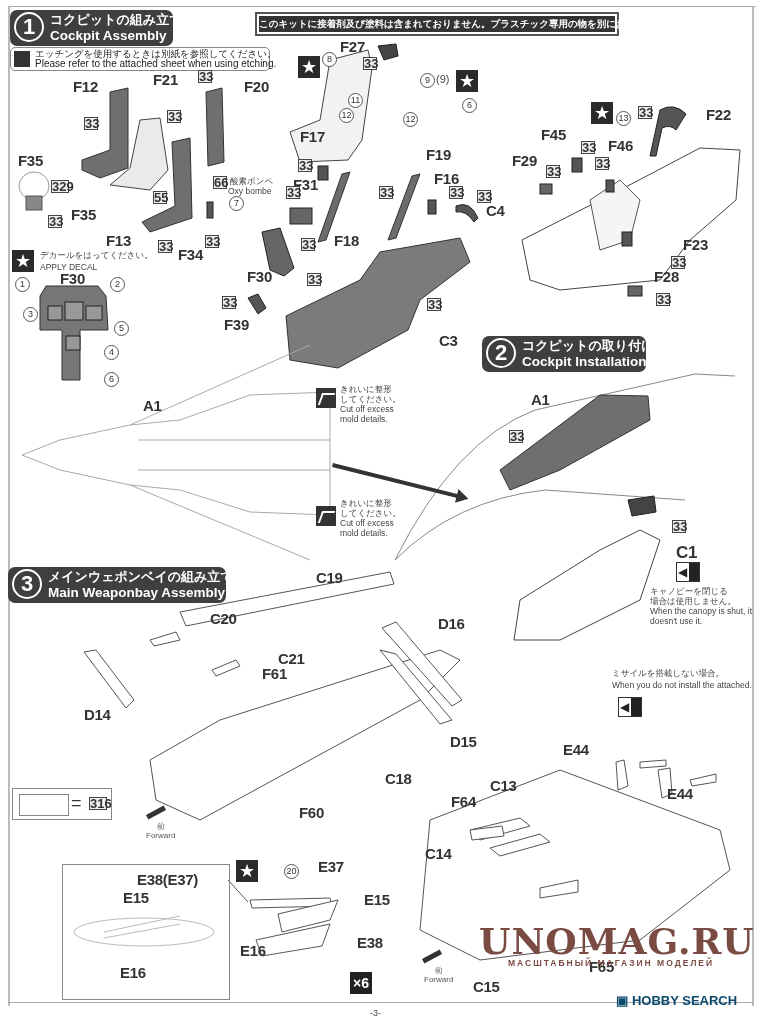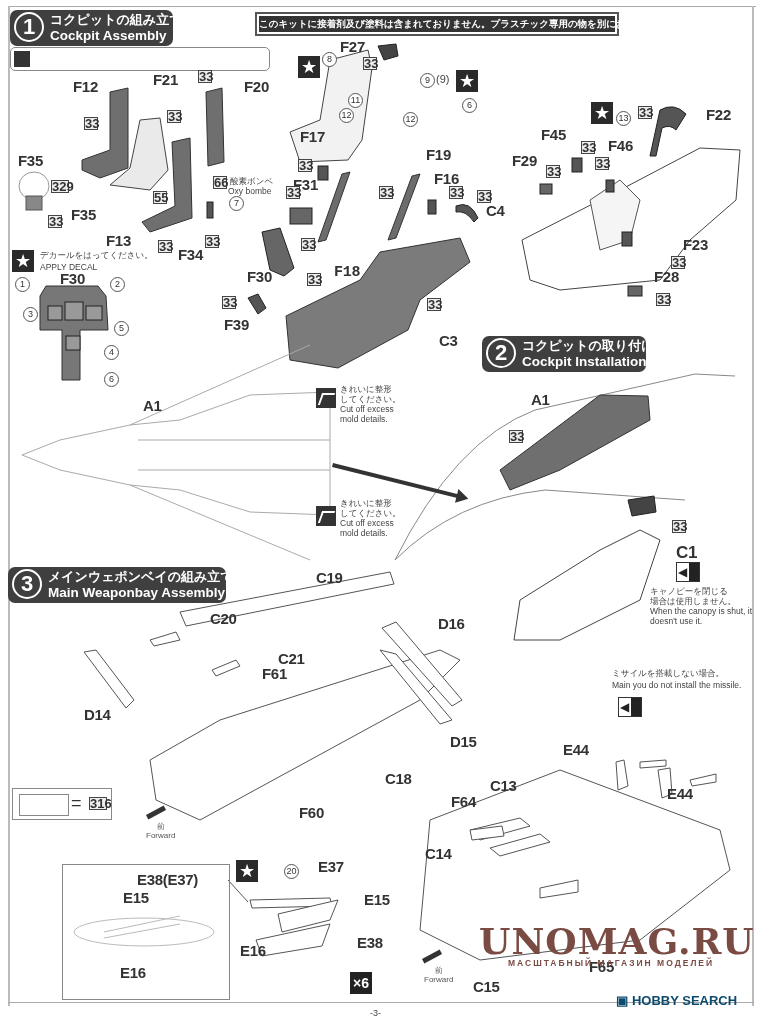--- a/index.html
+++ b/index.html
@@ -57,20 +57,24 @@
 </div>
 
 <div class="step" style="left:10px;top:10px;width:163px;">
   <div class="num">1</div>
   <span class="jp">コクピットの組み立て</span>
   <span class="en">Cockpit Assembly</span>
 </div>
 
 <div class="etch">
   <div class="ico"></div>
+  <div class="t">
+    <div>エッチングを使用するときは別紙を参照してください。</div>
+    <div style="font-size:10px;">Please refer to the attached sheet when using etching.</div>
+  </div>
 </div>
 
 <svg style="left:0;top:0;" width="762" height="1020">
 
   <polygon points="110,92 128,88 128,168 100,178 82,170 82,160 110,150" fill="#6f6f6f" stroke="#333"></polygon>
 
   <polygon points="140,120 160,118 168,170 150,190 110,185 130,168" fill="#eaeaea" stroke="#444"></polygon>
 
   <polygon points="172,142 190,138 192,218 150,232 142,222 175,206" fill="#6f6f6f" stroke="#333"></polygon>
 
@@ -166,21 +170,21 @@
 <div class="lbl" style="left:71px;top:206px;">F35</div>
 <div class="lbl" style="left:106px;top:232px;">F13</div>
 <div class="lbl" style="left:178px;top:246px;">F34</div>
 <div class="lbl" style="left:60px;top:270px;">F30</div>
 <div class="lbl" style="left:340px;top:38px;">F27</div>
 <div class="lbl" style="left:300px;top:128px;">F17</div>
 <div class="lbl" style="left:293px;top:176px;">F31</div>
 <div class="lbl" style="left:426px;top:146px;">F19</div>
 <div class="lbl" style="left:434px;top:170px;">F16</div>
 <div class="lbl" style="left:486px;top:202px;">C4</div>
-<div class="lbl" style="left:334px;top:264px;font-family:Liberation Mono, monospace;">F18</div>
+<div class="lbl" style="left:334px;top:232px;">F18</div>
 <div class="lbl" style="left:247px;top:268px;">F30</div>
 <div class="lbl" style="left:224px;top:316px;">F39</div>
 <div class="lbl" style="left:439px;top:332px;">C3</div>
 <div class="lbl" style="left:706px;top:106px;">F22</div>
 <div class="lbl" style="left:541px;top:126px;">F45</div>
 <div class="lbl" style="left:608px;top:137px;">F46</div>
 <div class="lbl" style="left:512px;top:152px;">F29</div>
 <div class="lbl" style="left:683px;top:236px;">F23</div>
 <div class="lbl" style="left:654px;top:268px;text-align:right;">F28</div>
 
@@ -294,21 +298,21 @@
 <div class="lbl" style="left:451px;top:793px;">F64</div>
 <div class="lbl" style="left:425px;top:845px;">C14</div>
 <div class="lbl" style="left:473px;top:978px;">C15</div>
 <div class="lbl" style="left:589px;top:958px;">F65</div>
 <div class="lbl" style="left:318px;top:858px;">E37</div>
 <div class="lbl" style="left:364px;top:891px;">E15</div>
 <div class="lbl" style="left:357px;top:934px;">E38</div>
 <div class="lbl" style="left:240px;top:942px;">E16</div>
 
 <div class="note" style="left:612px;top:668px;">ミサイルを搭載しない場合。</div>
-<div class="note" style="left:612px;top:680px;">Main you do not install the missile.</div>
+<div class="note" style="left:612px;top:680px;">When you do not install the attached.</div>
 <div class="swap" style="left:618px;top:697px;">
     <span class="l">◀</span>
     <span class="r"></span>
   </div>
 
 <div class="legend-box">
   <div class="swatch"></div>
   <div class="eq">=</div>
   <div class="paint w" style="left:76px;top:8px;">316</div>
 </div>

